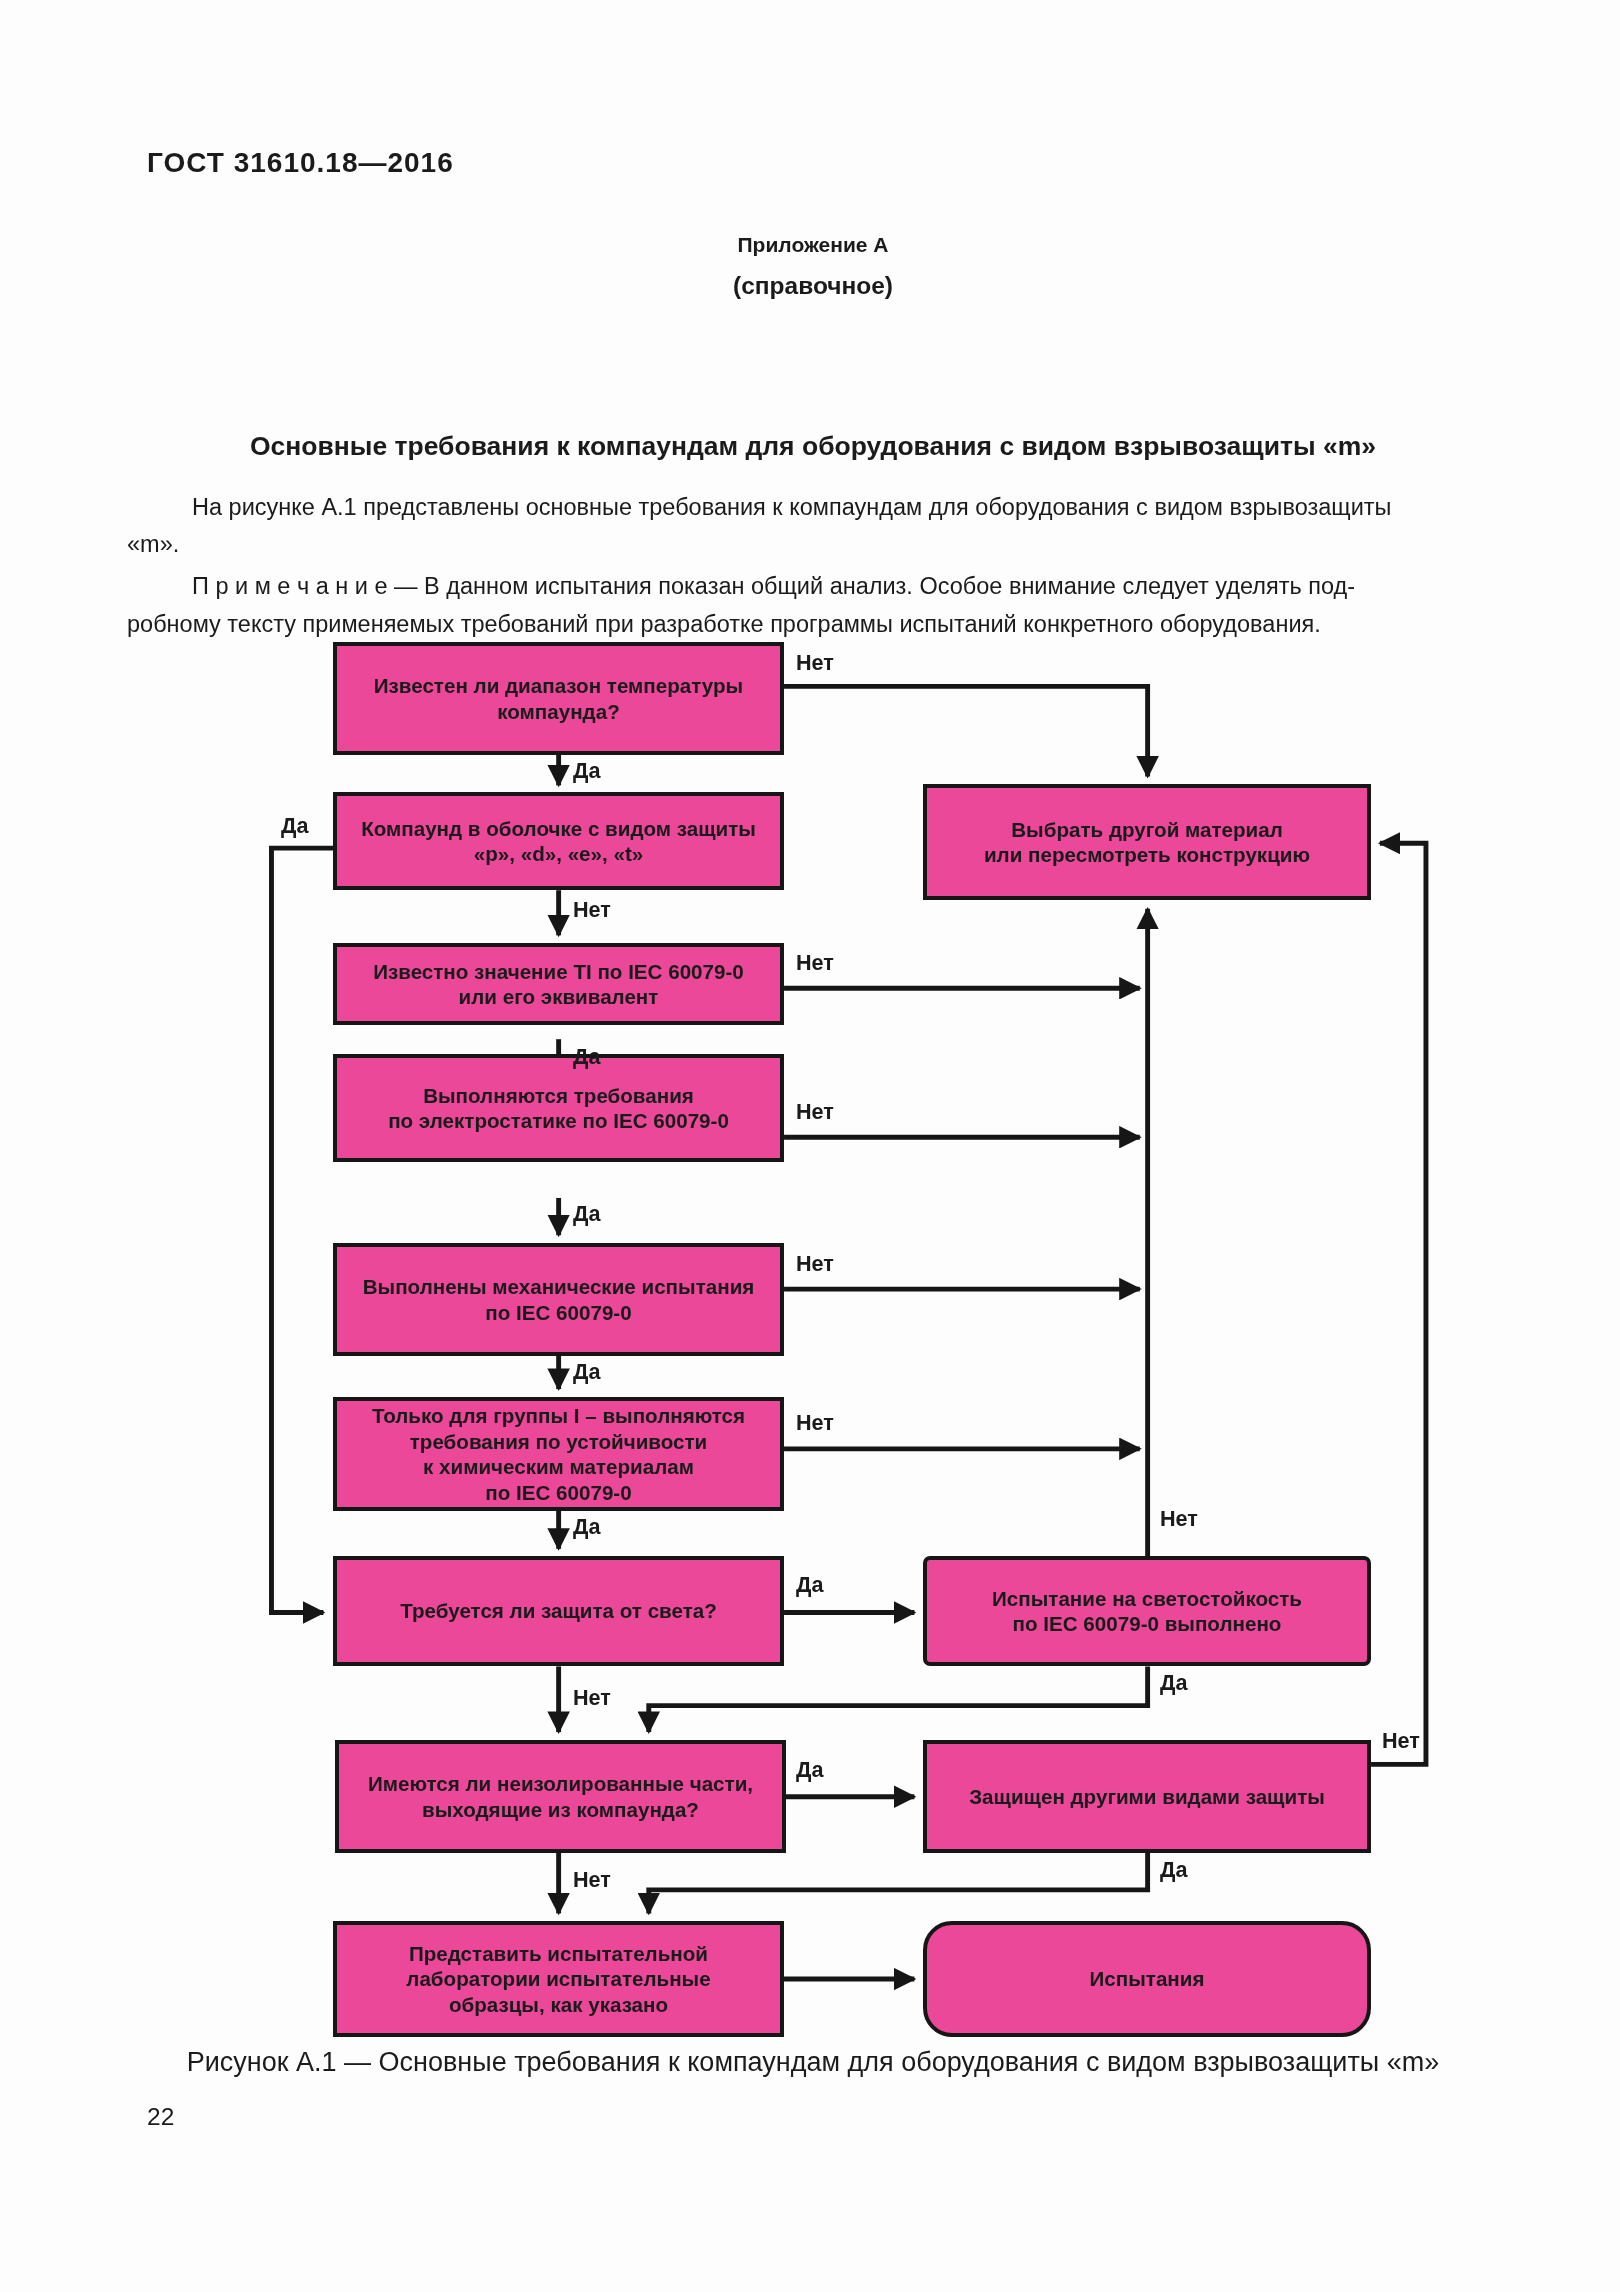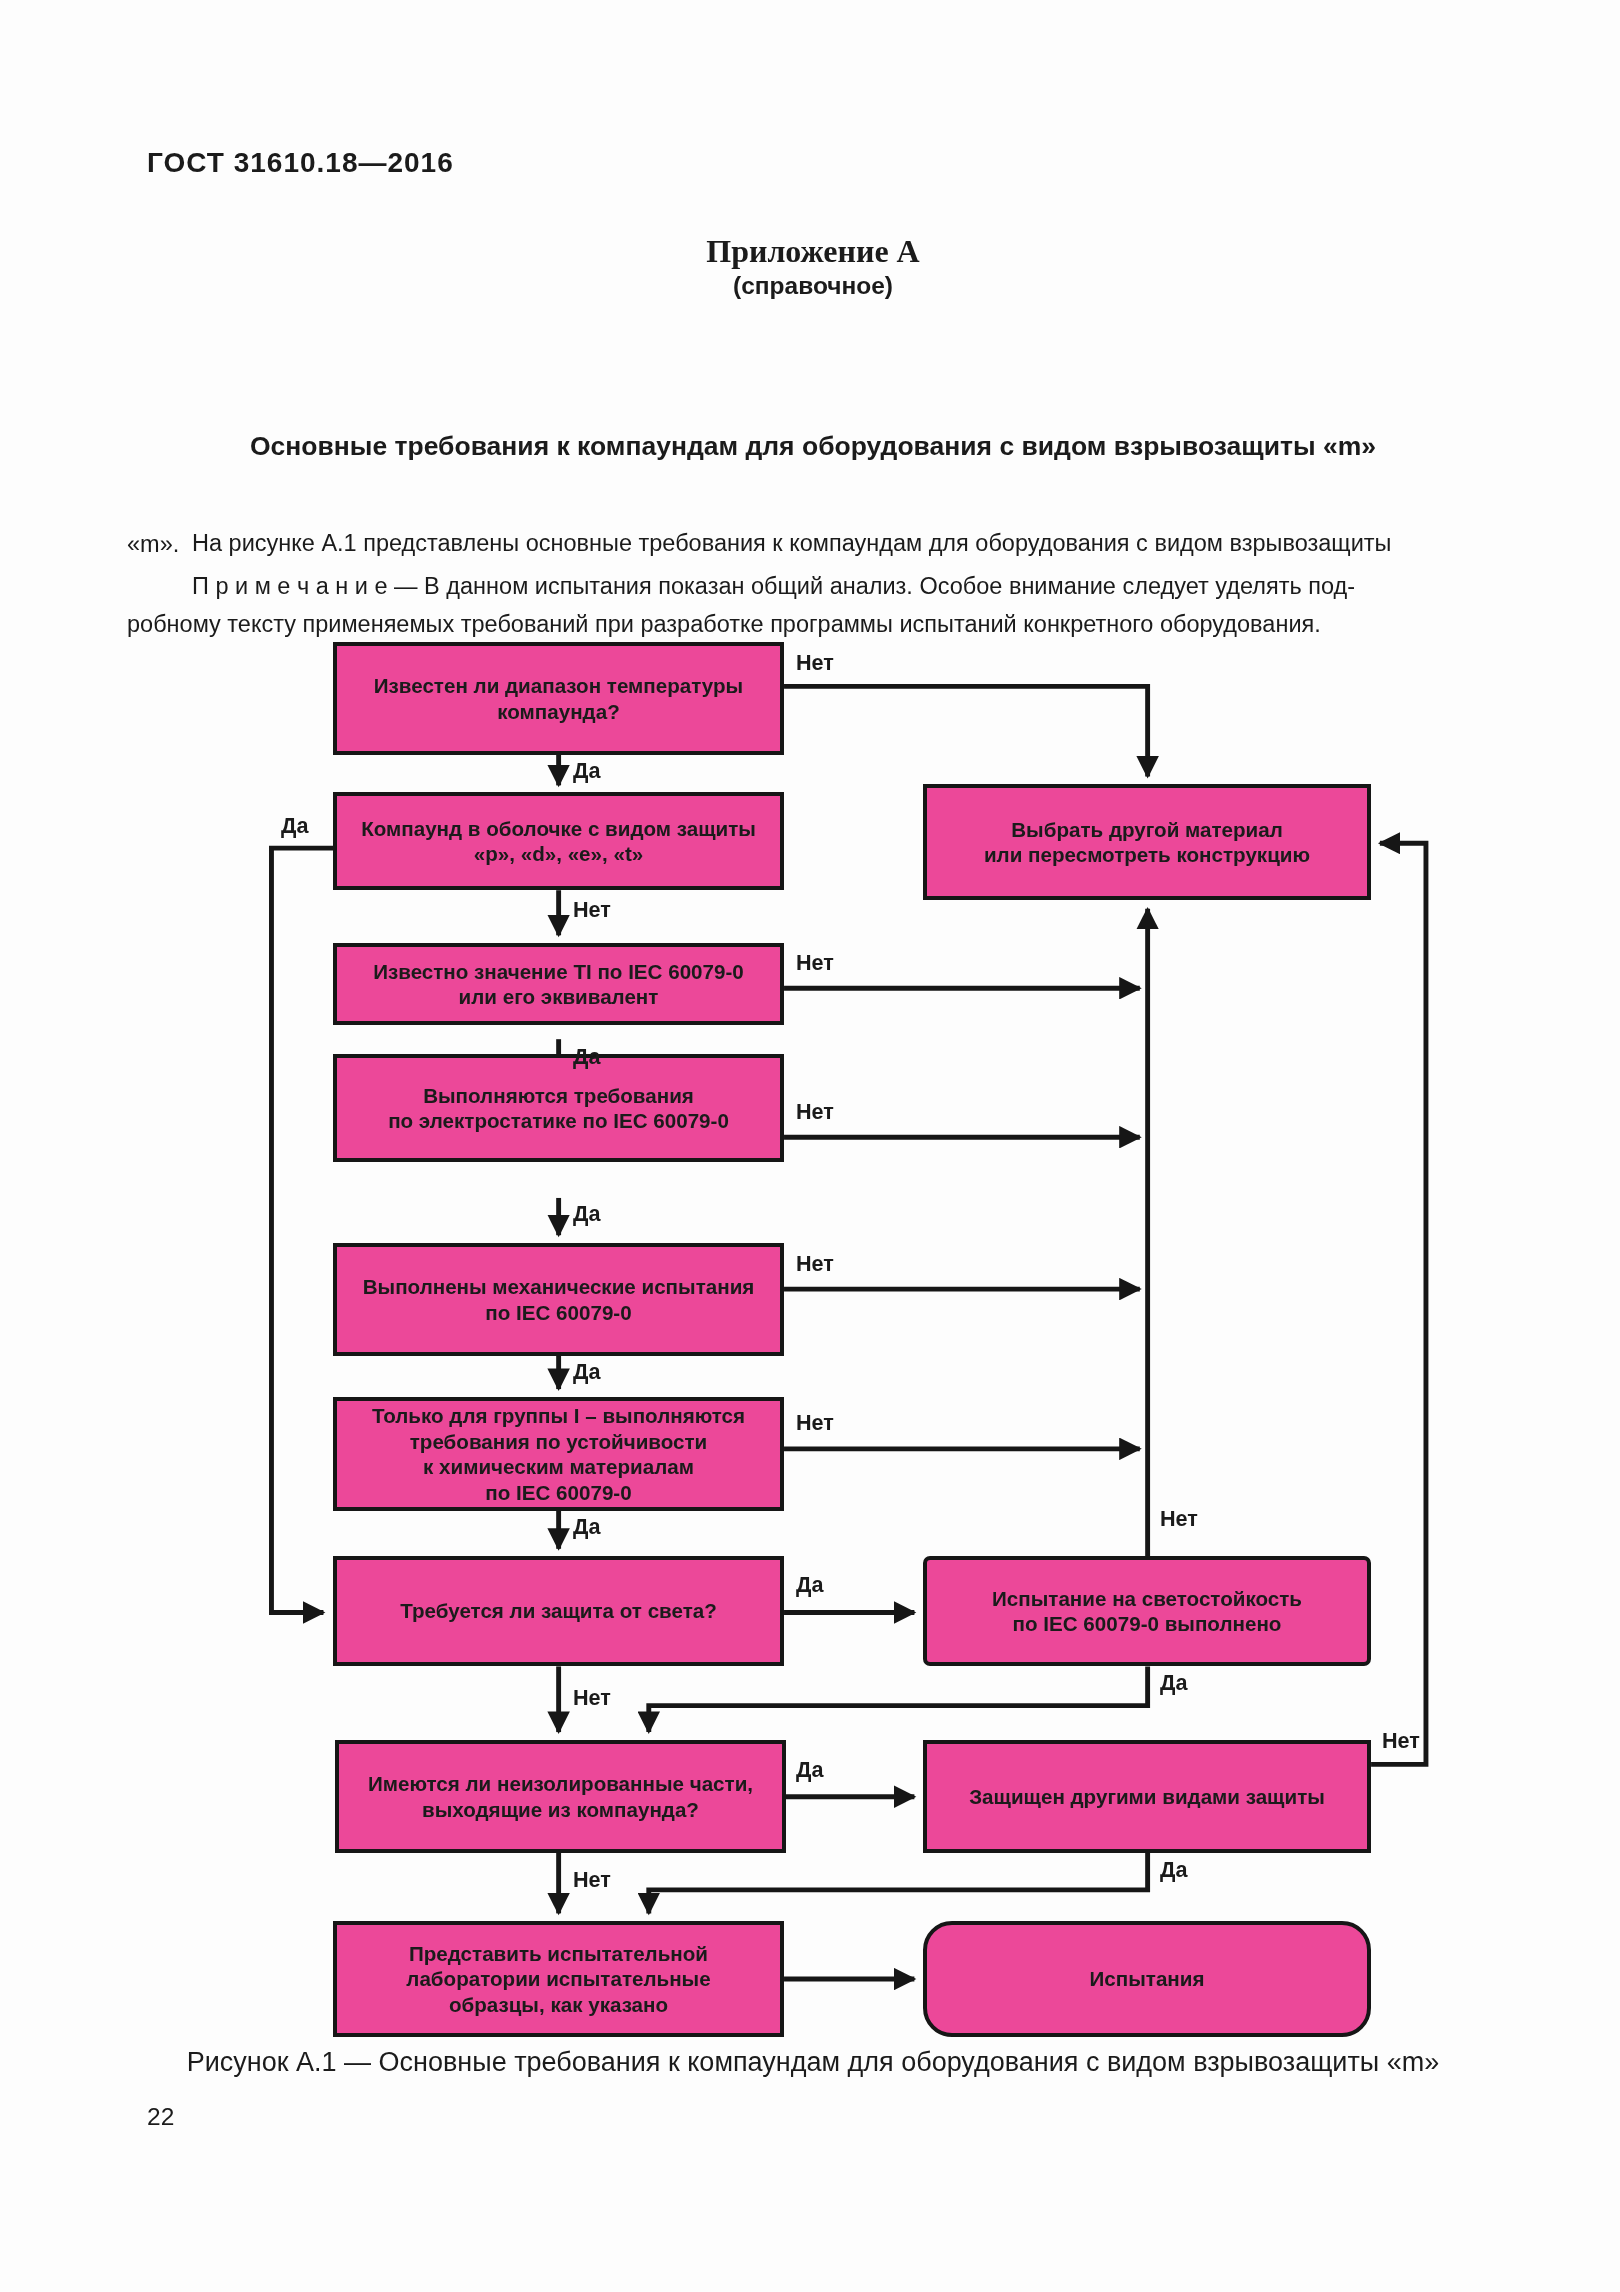--- a/index.html
+++ b/index.html
@@ -9,21 +9,21 @@
     background:#fdfdfd;
     margin:0 auto;
     font-family:"Liberation Sans", sans-serif;
     color:#1b1b1b;
     overflow:hidden;
     padding-left:48px;
   }
   .abs{position:absolute;}
   .doc-number{left:147px;top:147px;font-size:28px;font-weight:bold;letter-spacing:1px;}
   .centerline{left:127px;width:1372px;text-align:center;}
-  .appendix-a{top:233px;font-size:32px;font-weight:bold;font-family:Liberation Serif, serif;}
+  .appendix-a{top:233px;font-size:21px;font-weight:bold;}
   .appendix-sub{top:272px;font-size:24.5px;font-weight:bold;}
   .section-title{top:431px;font-size:26.5px;font-weight:bold;}
   .bodyline{left:127px;width:1377px;font-size:23.5px;line-height:29px;}
   .indent{text-indent:65px;}
   .figure-caption{top:2047px;font-size:27px;}
   .page-number{left:147px;top:2103px;font-size:24.5px;}
 
   .node{
     position:absolute;
     box-sizing:border-box;
@@ -48,21 +48,21 @@
 </head>
 <body>
 
 <div class="page">
 
   <div class="abs doc-number">ГОСТ  31610.18—2016</div>
   <div class="abs centerline appendix-a">Приложение А</div>
   <div class="abs centerline appendix-sub">(справочное)</div>
   <div class="abs centerline section-title">Основные требования к компаундам для оборудования с видом взрывозащиты «m»</div>
 
-  <div class="abs bodyline indent" style="top:493px;margin-top:36px;">На рисунке А.1 представлены основные требования к компаундам для оборудования с видом взрывозащиты</div>
+  <div class="abs bodyline indent" style="top:493px;">На рисунке А.1 представлены основные требования к компаундам для оборудования с видом взрывозащиты</div>
   <div class="abs bodyline" style="top:530px;">«m».</div>
   <div class="abs bodyline indent" style="top:572px;">П р и м е ч а н и е — В данном испытания показан общий анализ. Особое внимание следует уделять под-</div>
   <div class="abs bodyline" style="top:610px;">робному тексту применяемых требований при разработке программы испытаний конкретного оборудования.</div>
 
   <svg class="wires" width="1620" height="2293" viewBox="0 0 1653 2339" aria-hidden="true">
     <defs>
       <marker id="arw" markerWidth="5" markerHeight="4.6" refX="4.2" refY="2.3" orient="auto" markerUnits="strokeWidth">
         <path d="M0,0 L4.6,2.3 L0,4.6 Z" style="fill:#161616;stroke:none;"></path>
       </marker>
     </defs>

